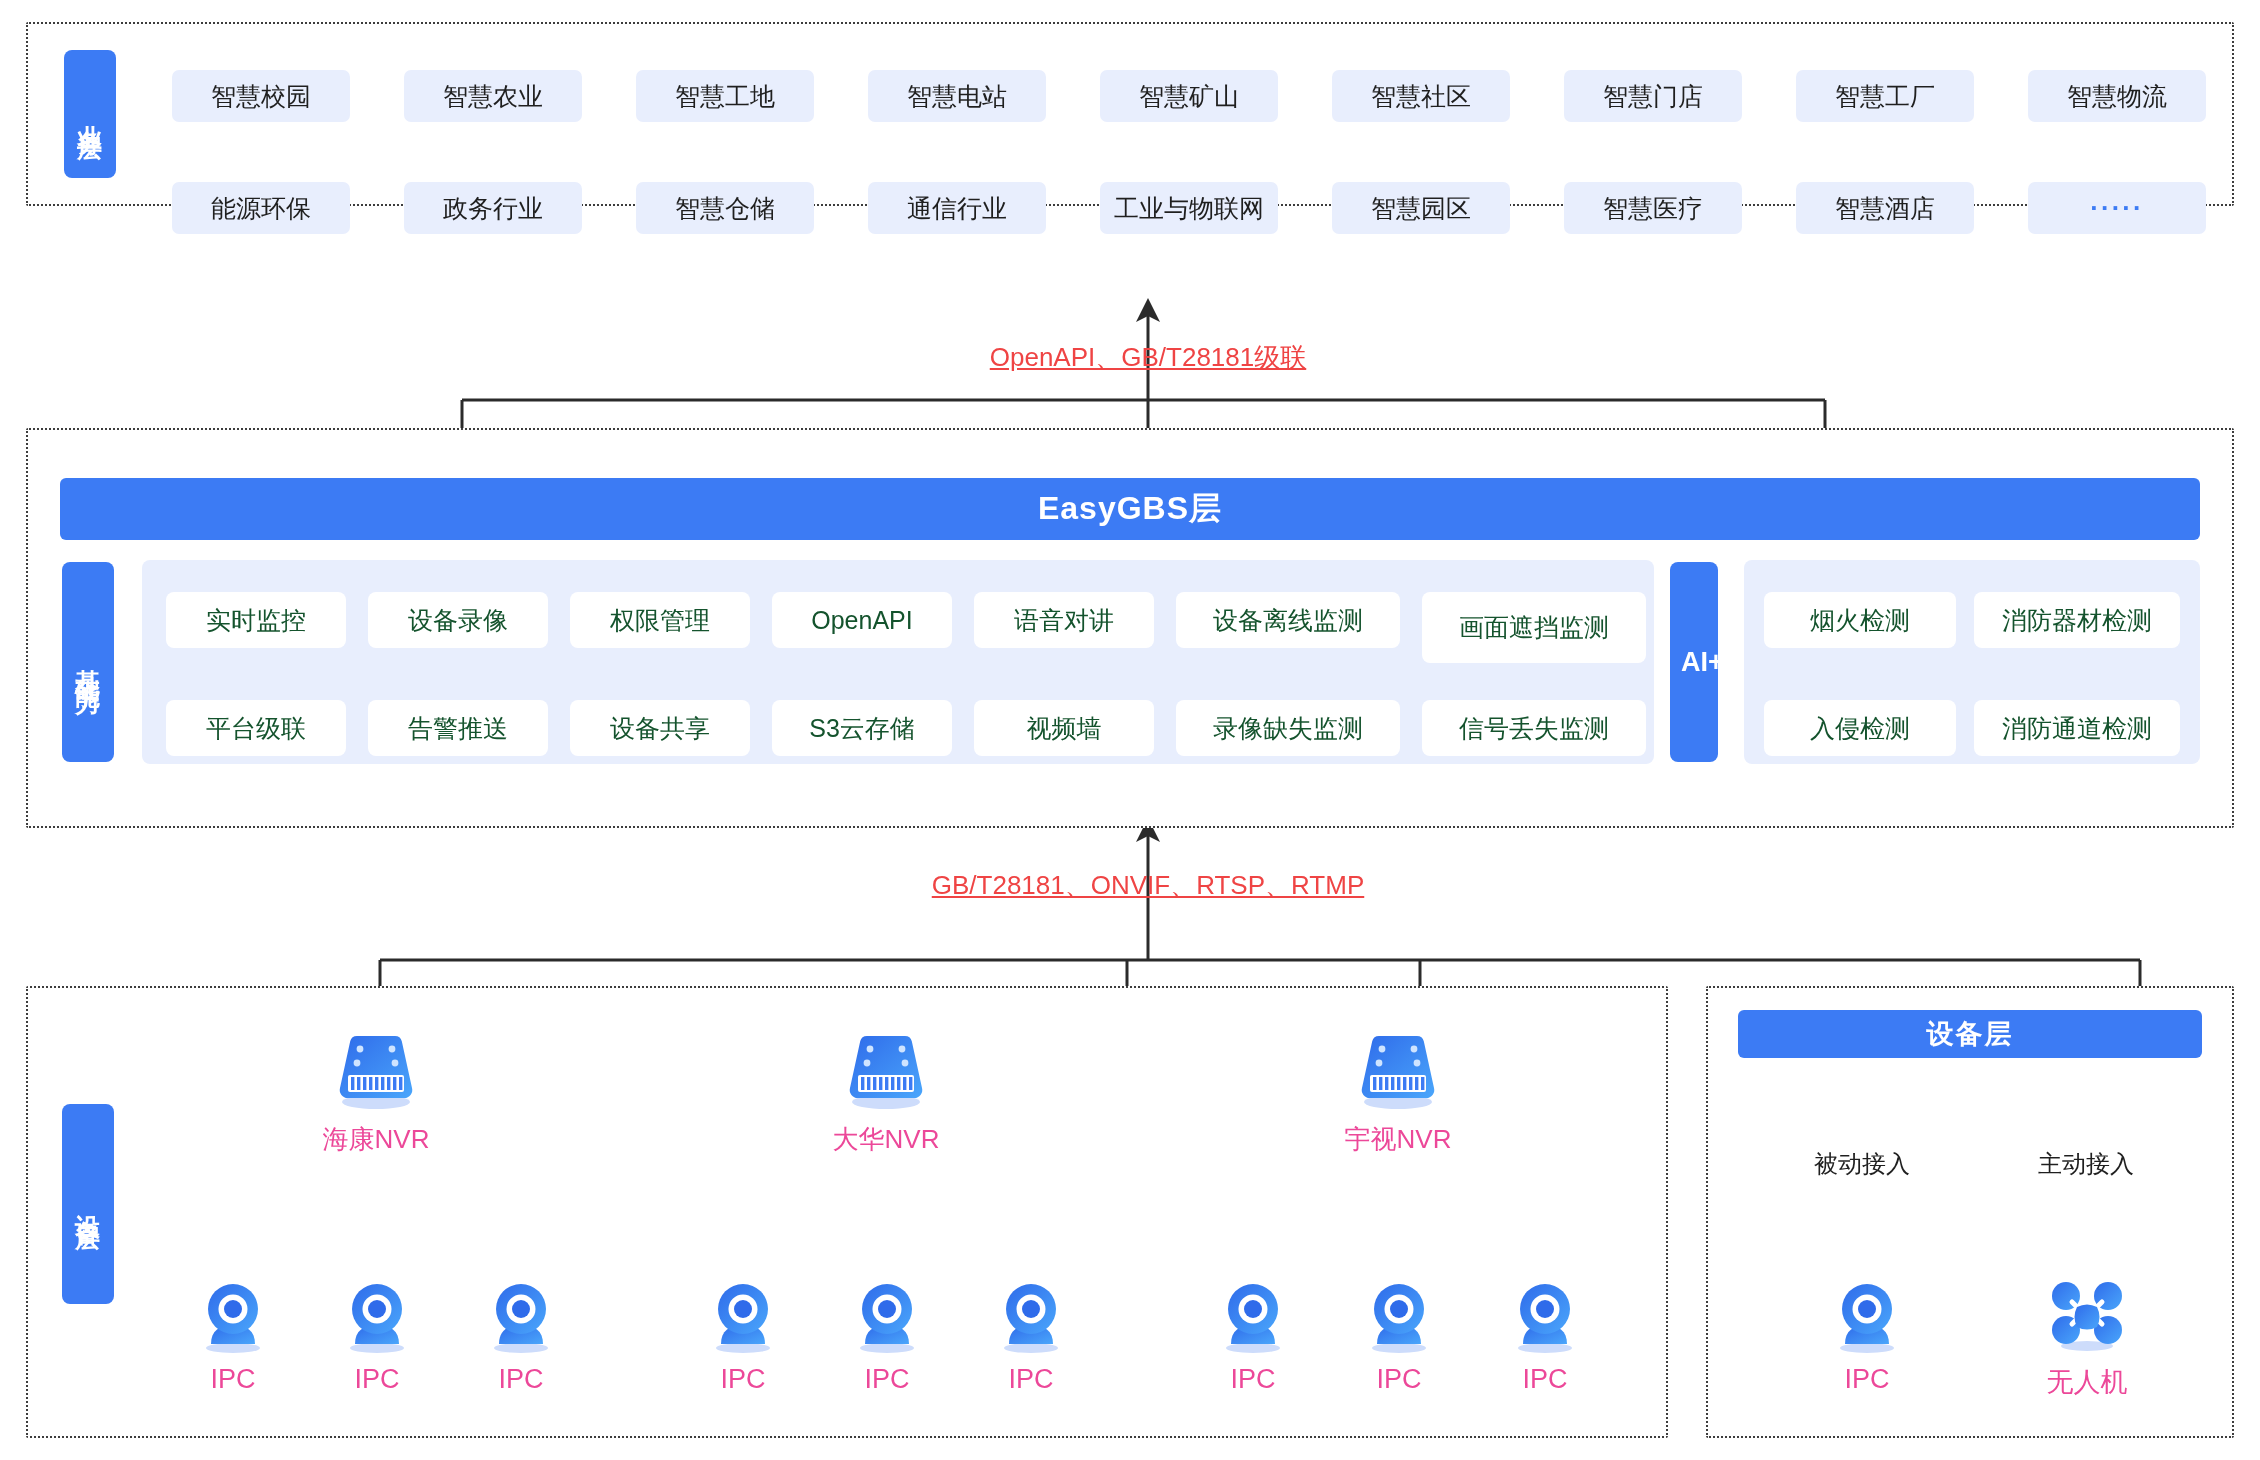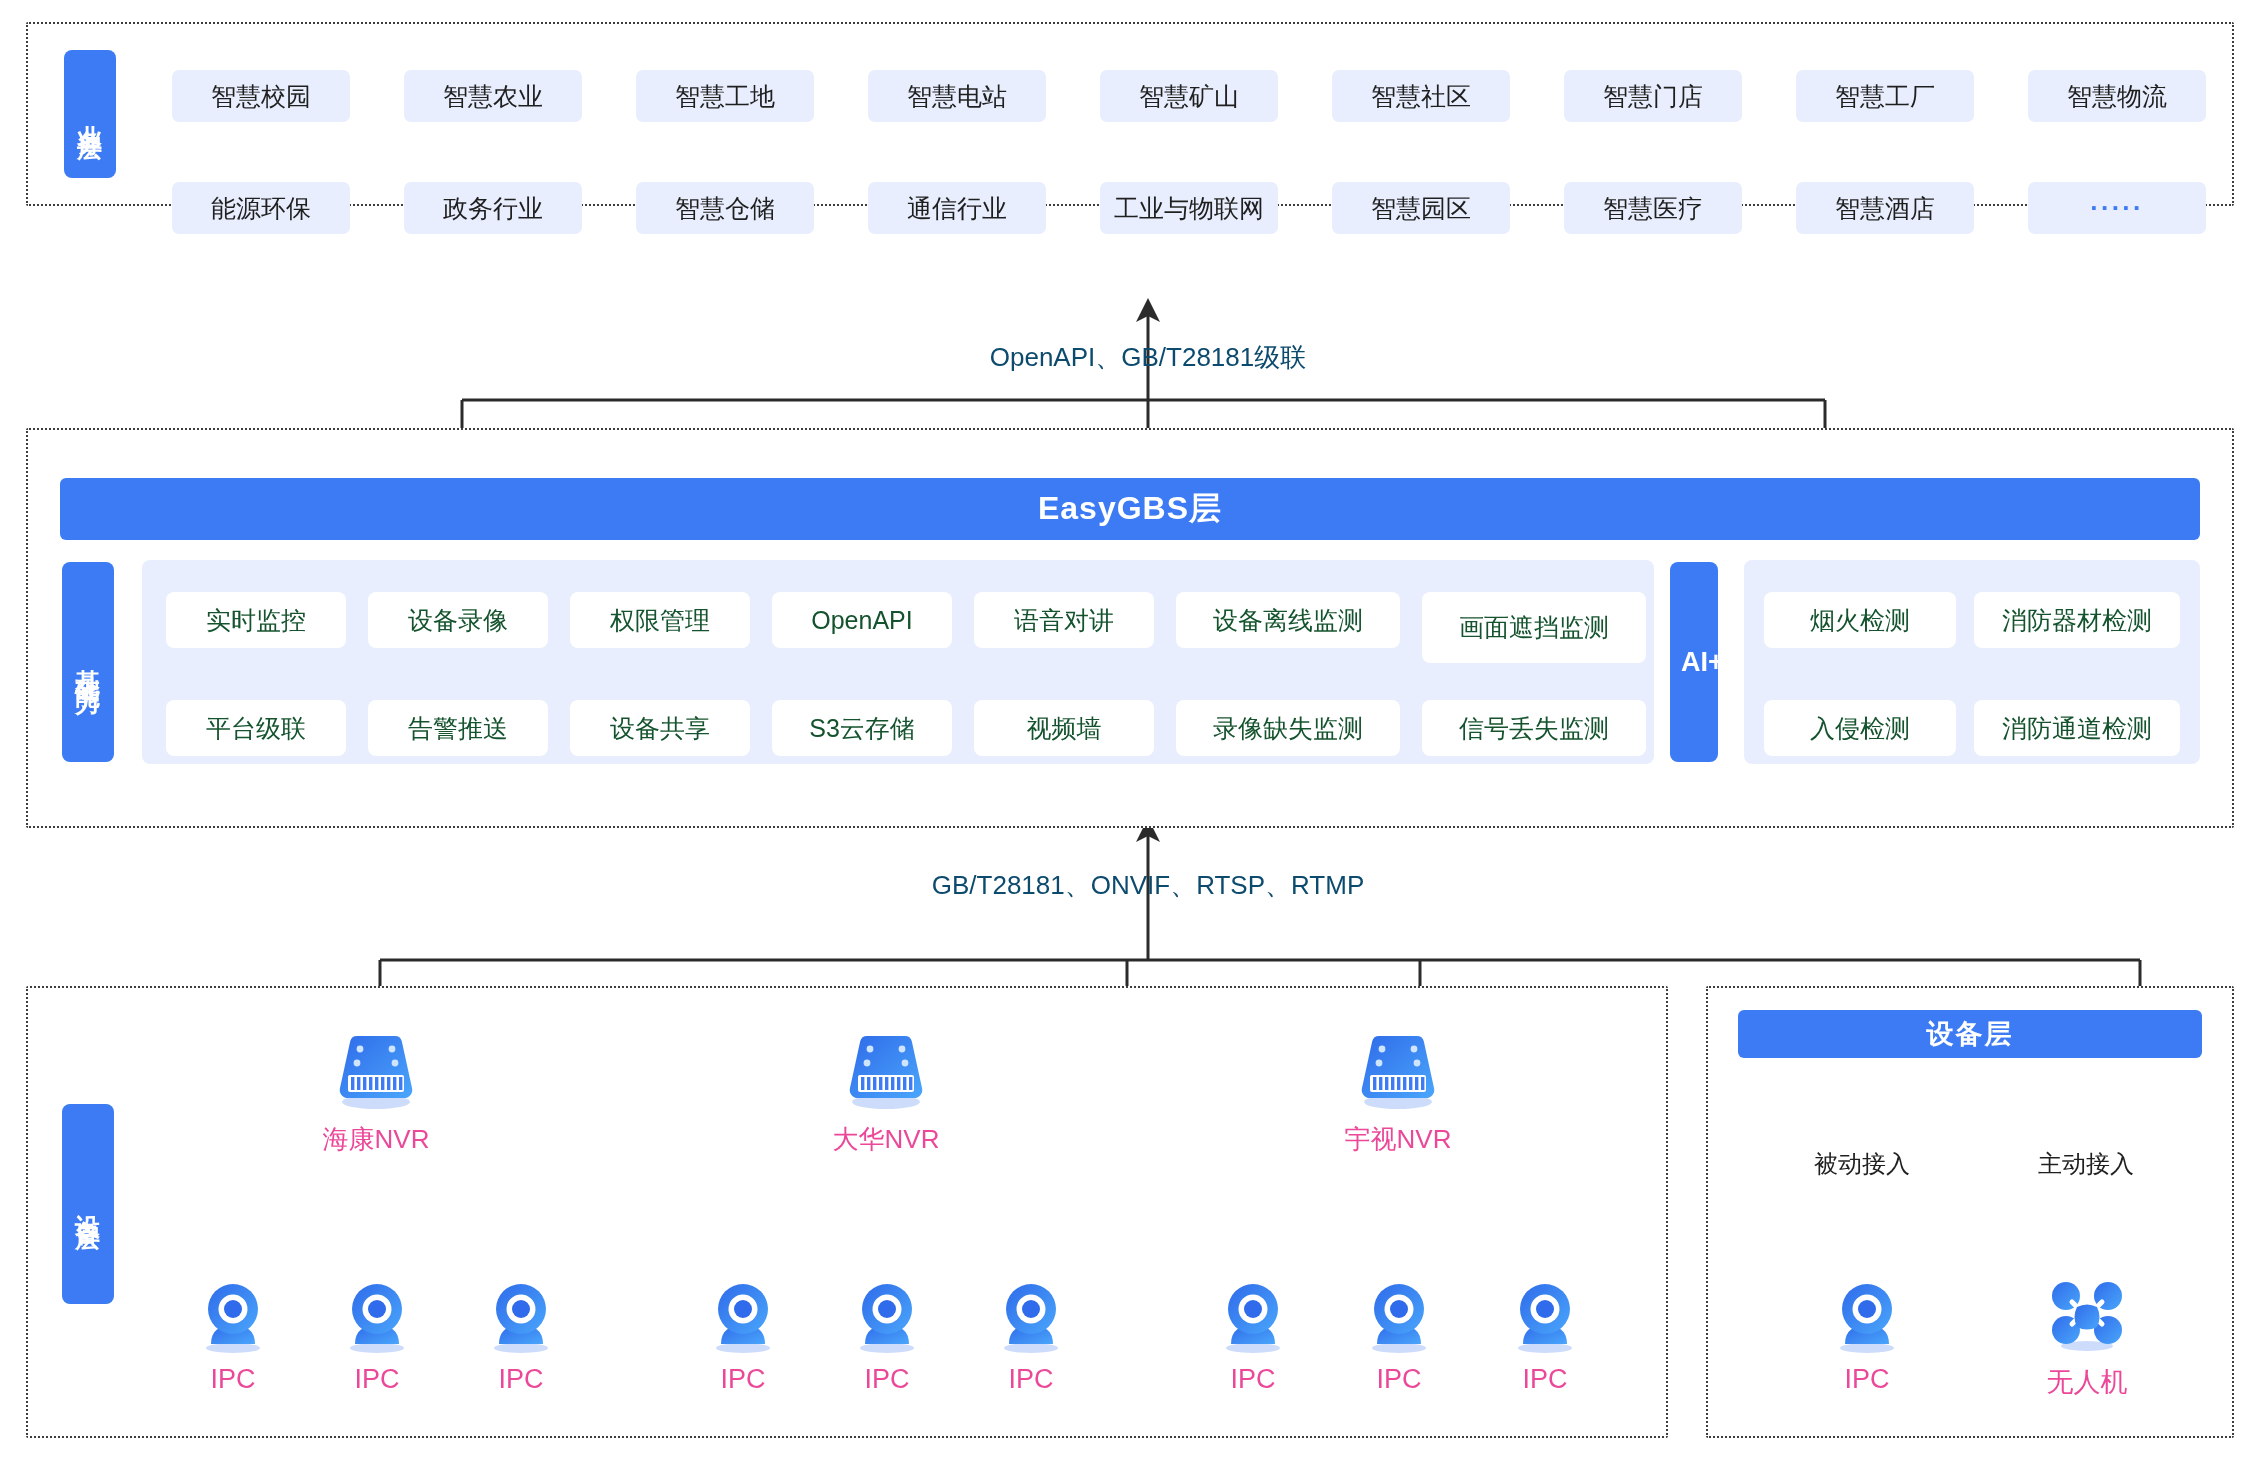--- a/index.html
+++ b/index.html
@@ -80,23 +80,24 @@
     border-radius: 8px;
     color: #fff;
     display: flex; align-items: center; justify-content: center;
     font-size: 27px; font-weight: 700;
   }
 
   
   .conn-label {
     position: absolute;
     font-size: 26px;
-    color: #0c4a6e;
+    color: #ef4444;
     white-space: nowrap;
     text-align: center;
+    text-decoration: underline;
   }
   .small-label {
     position: absolute;
     font-size: 24px;
     color: #1f1f1f;
     white-space: nowrap;
     text-align: center;
   }
 
   

